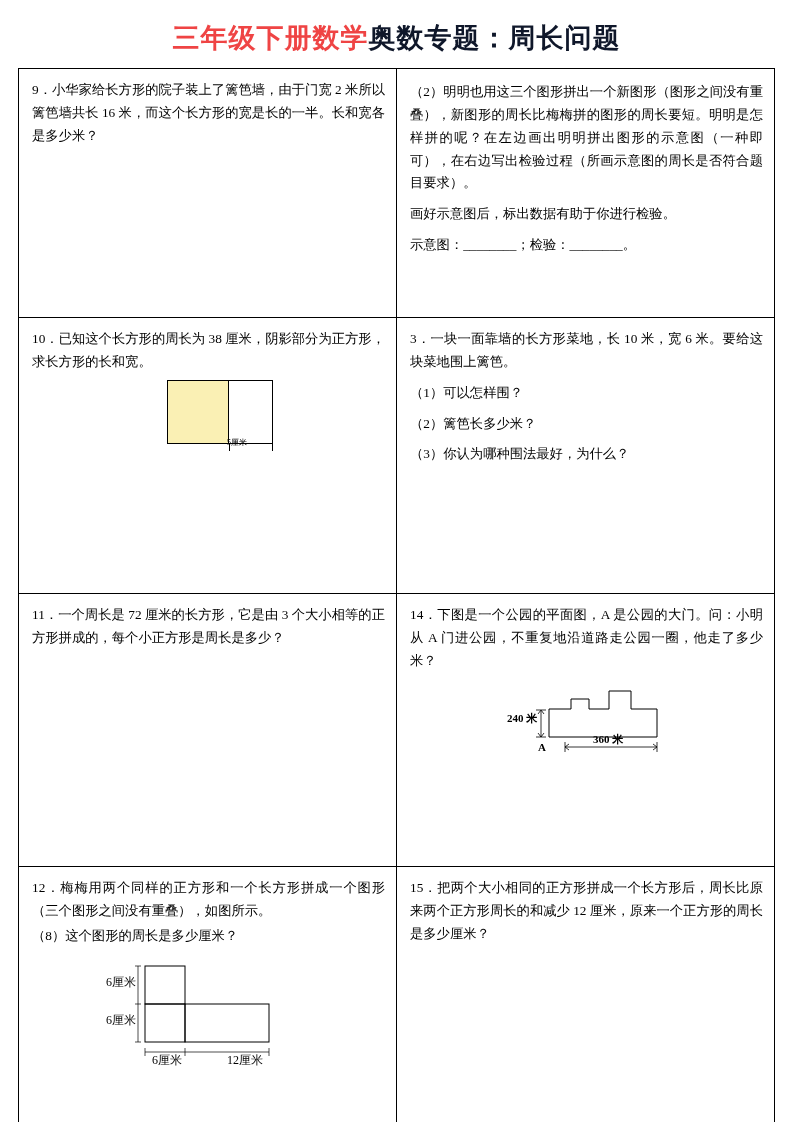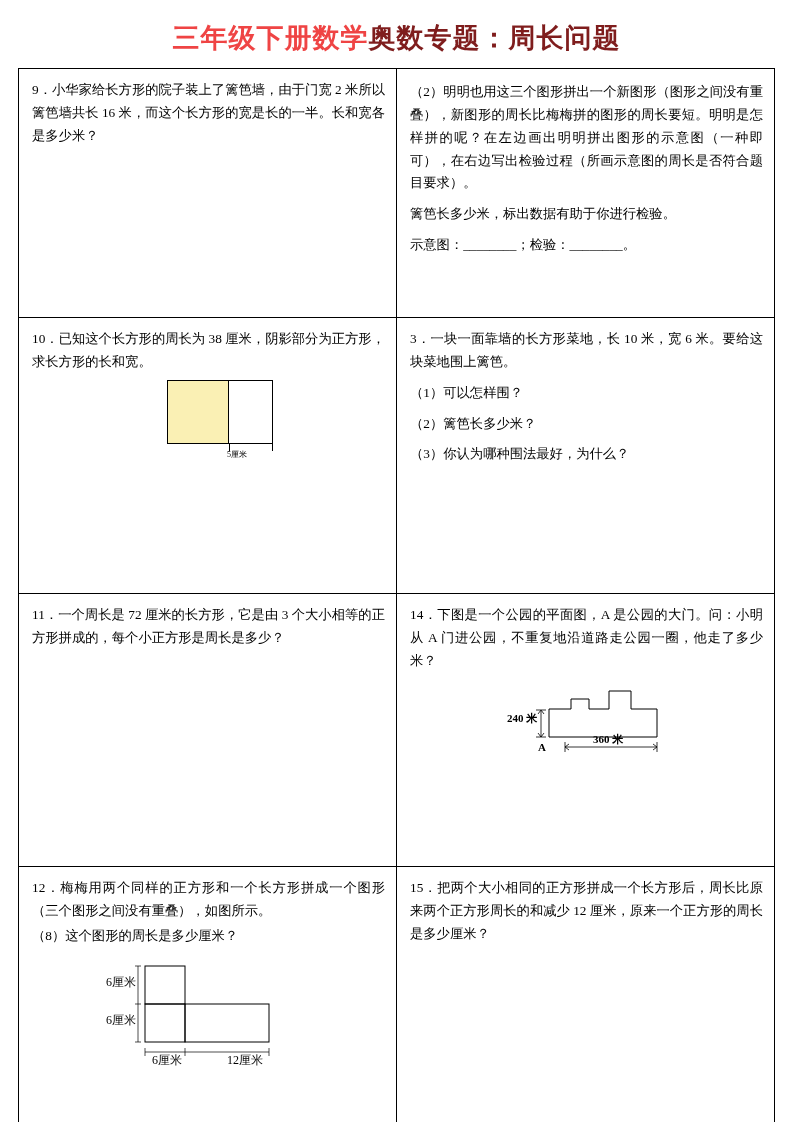--- a/index.html
+++ b/index.html
@@ -22,21 +22,21 @@
   }
   .title {
     text-align: center;
     font-size: 27px;
     font-weight: bold;
     letter-spacing: 1px;
     margin: 6px 0 12px 0;
     white-space: nowrap;
   }
   .title .black { color: #ef4444; }
-  .title .red { color: #7f1d1d; }
+  .title .red { color: #0f172a; }
 
   table.grid {
     width: 757px;
     border-collapse: collapse;
     table-layout: fixed;
   }
   table.grid td {
     border: 1px solid #000000;
     vertical-align: top;
     padding: 10px 11px 10px 13px;
@@ -79,21 +79,21 @@
     left: 0; top: 0;
     width: 62px;
     height: 64px;
     background: #faf0b4;
     border: 1px solid #000;
     box-sizing: border-box;
   }
   .fig10 .lbl {
     position: absolute;
     left: 60px;
-    top: 68px;
+    top: 56px;
     font-size: 8px;
     white-space: nowrap;
   }
   .fig10 .tick-l {
     position: absolute;
     left: 62px; top: 64px;
     width: 1px; height: 7px;
     background: #000;
   }
   .fig10 .tick-r {
@@ -145,21 +145,21 @@
   <table class="grid">
     <tbody>
         <tr class="r1">
       <td>
         <p class="q">9．小华家给长方形的院子装上了篱笆墙，由于门宽 2 米所以篱笆墙共长 16 米，而这个长方形的宽是长的一半。长和宽各是多少米？</p>
       </td>
       <td>
         <p class="q"></p>
         <p class="q">（2）明明也用这三个图形拼出一个新图形（图形之间没有重叠），新图形的周长比梅梅拼的图形的周长要短。明明是怎样拼的呢？在左边画出明明拼出图形的示意图（一种即可），在右边写出检验过程（所画示意图的周长是否符合题目要求）。</p>
         <div class="spacer6"></div>
-        <p class="sub">篱笆长多少米，标出数据有助于你进行检验。</p>
+        <p class="sub">画好示意图后，标出数据有助于你进行检验。</p>
         <div class="spacer6"></div>
         <p class="sub">示意图：________；检验：________。</p>
       </td>
     </tr>
 
     <tr class="r2">
       <td>
         <p class="q">10．已知这个长方形的周长为 38 厘米，阴影部分为正方形，求长方形的长和宽。</p>
         <div class="fig10">
           <div class="rect"></div>

